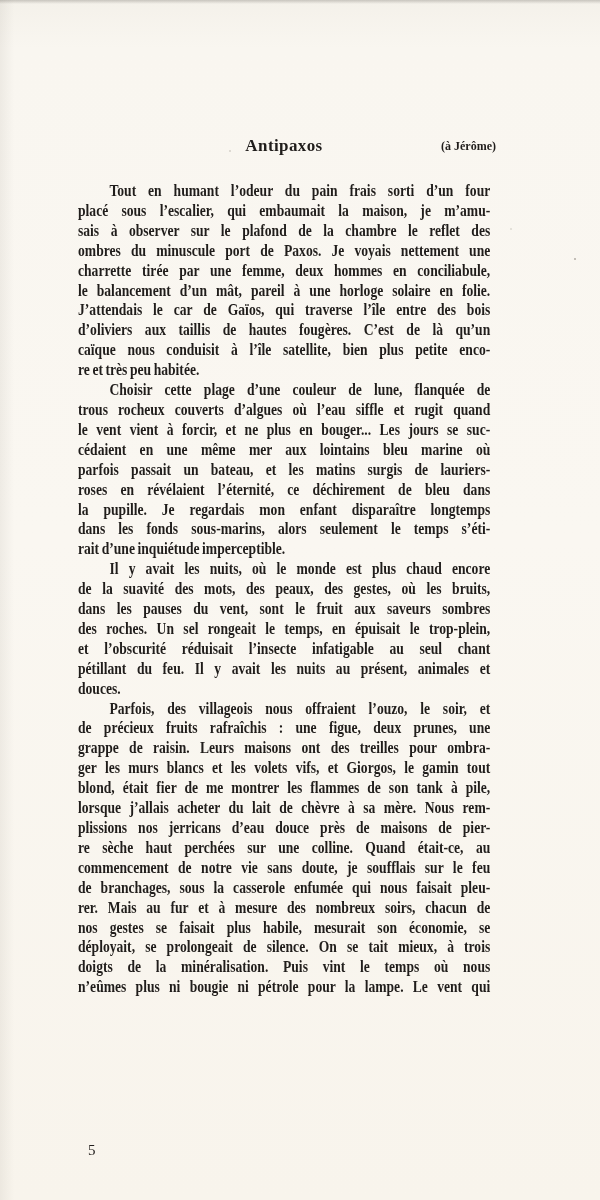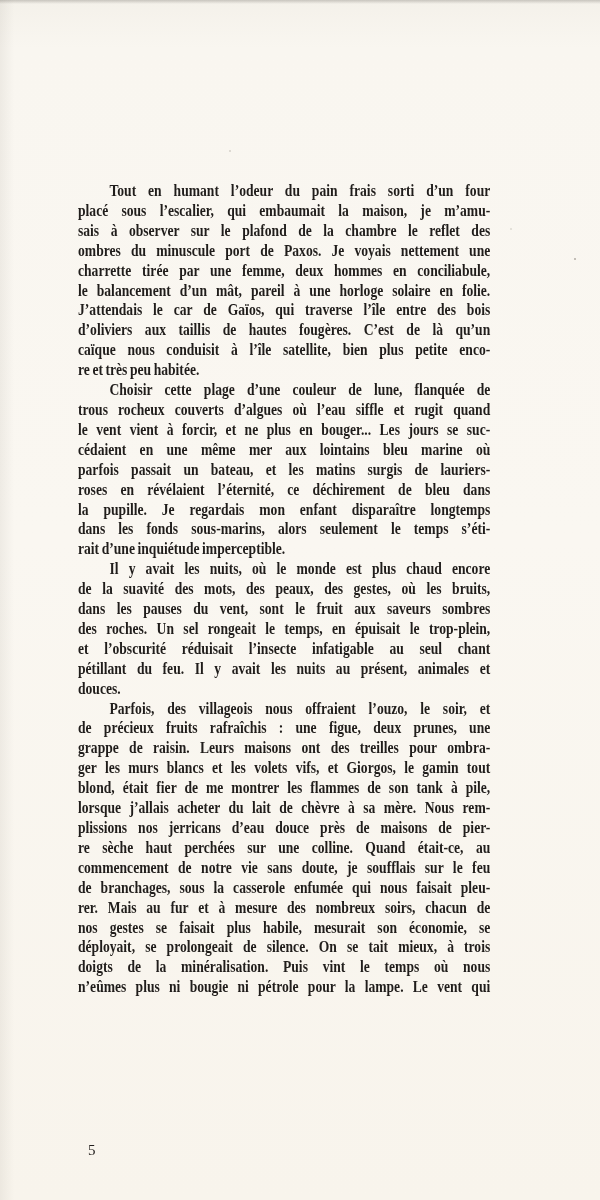--- a/index.html
+++ b/index.html
@@ -85,20 +85,24 @@
   }
   .speck.s1 { width: 2px; height: 2px; top: 258px; left: 574px; }
   .speck.s2 { width: 2px; height: 2px; top: 150px; left: 229px; opacity: 0.5; }
   .speck.s3 { width: 2px; height: 2px; top: 228px; left: 510px; opacity: 0.4; }
 </style>
 </head>
 <body>
 
 <div class="page">
 
+  <div class="header-row">
+    <span class="title">Antipaxos</span>
+    <span class="dedication">(à Jérôme)</span>
+  </div>
 
   <div class="body-text">
 
     <div class="ln ind">Tout en humant l’odeur du pain frais sorti d’un four</div>
     <div class="ln">placé sous l’escalier, qui embaumait la maison, je m’amu-</div>
     <div class="ln">sais à observer sur le plafond de la chambre le reflet des</div>
     <div class="ln">ombres du minuscule port de Paxos. Je voyais nettement une</div>
     <div class="ln">charrette tirée par une femme, deux hommes en conciliabule,</div>
     <div class="ln">le balancement d’un mât, pareil à une horloge solaire en folie.</div>
     <div class="ln">J’attendais le car de Gaïos, qui traverse l’île entre des bois</div>

